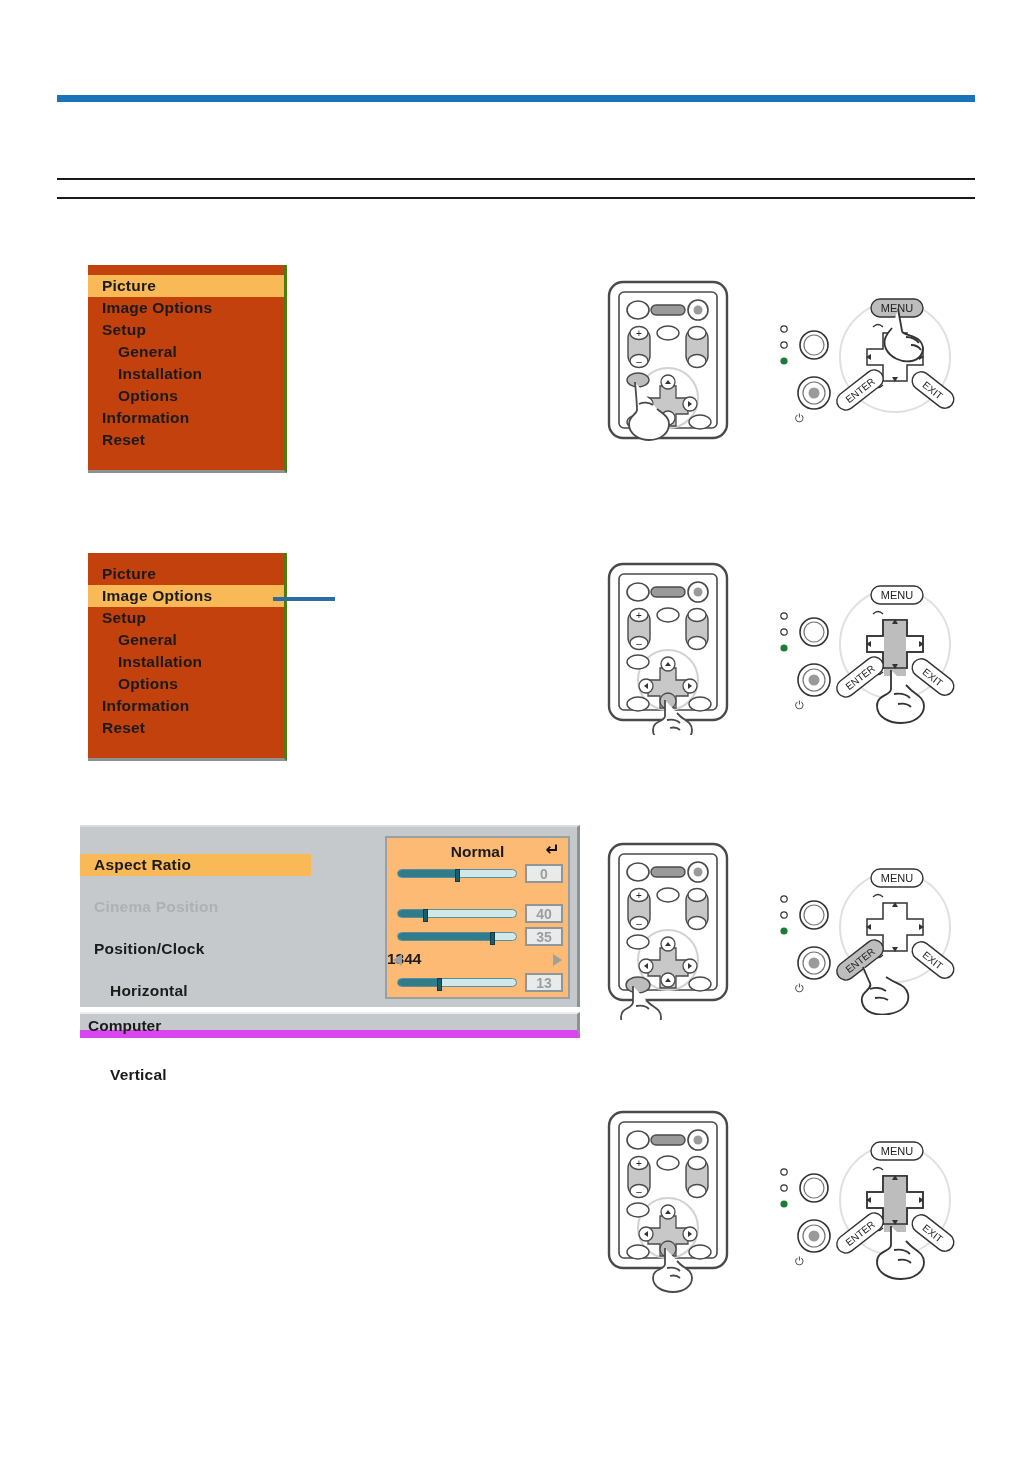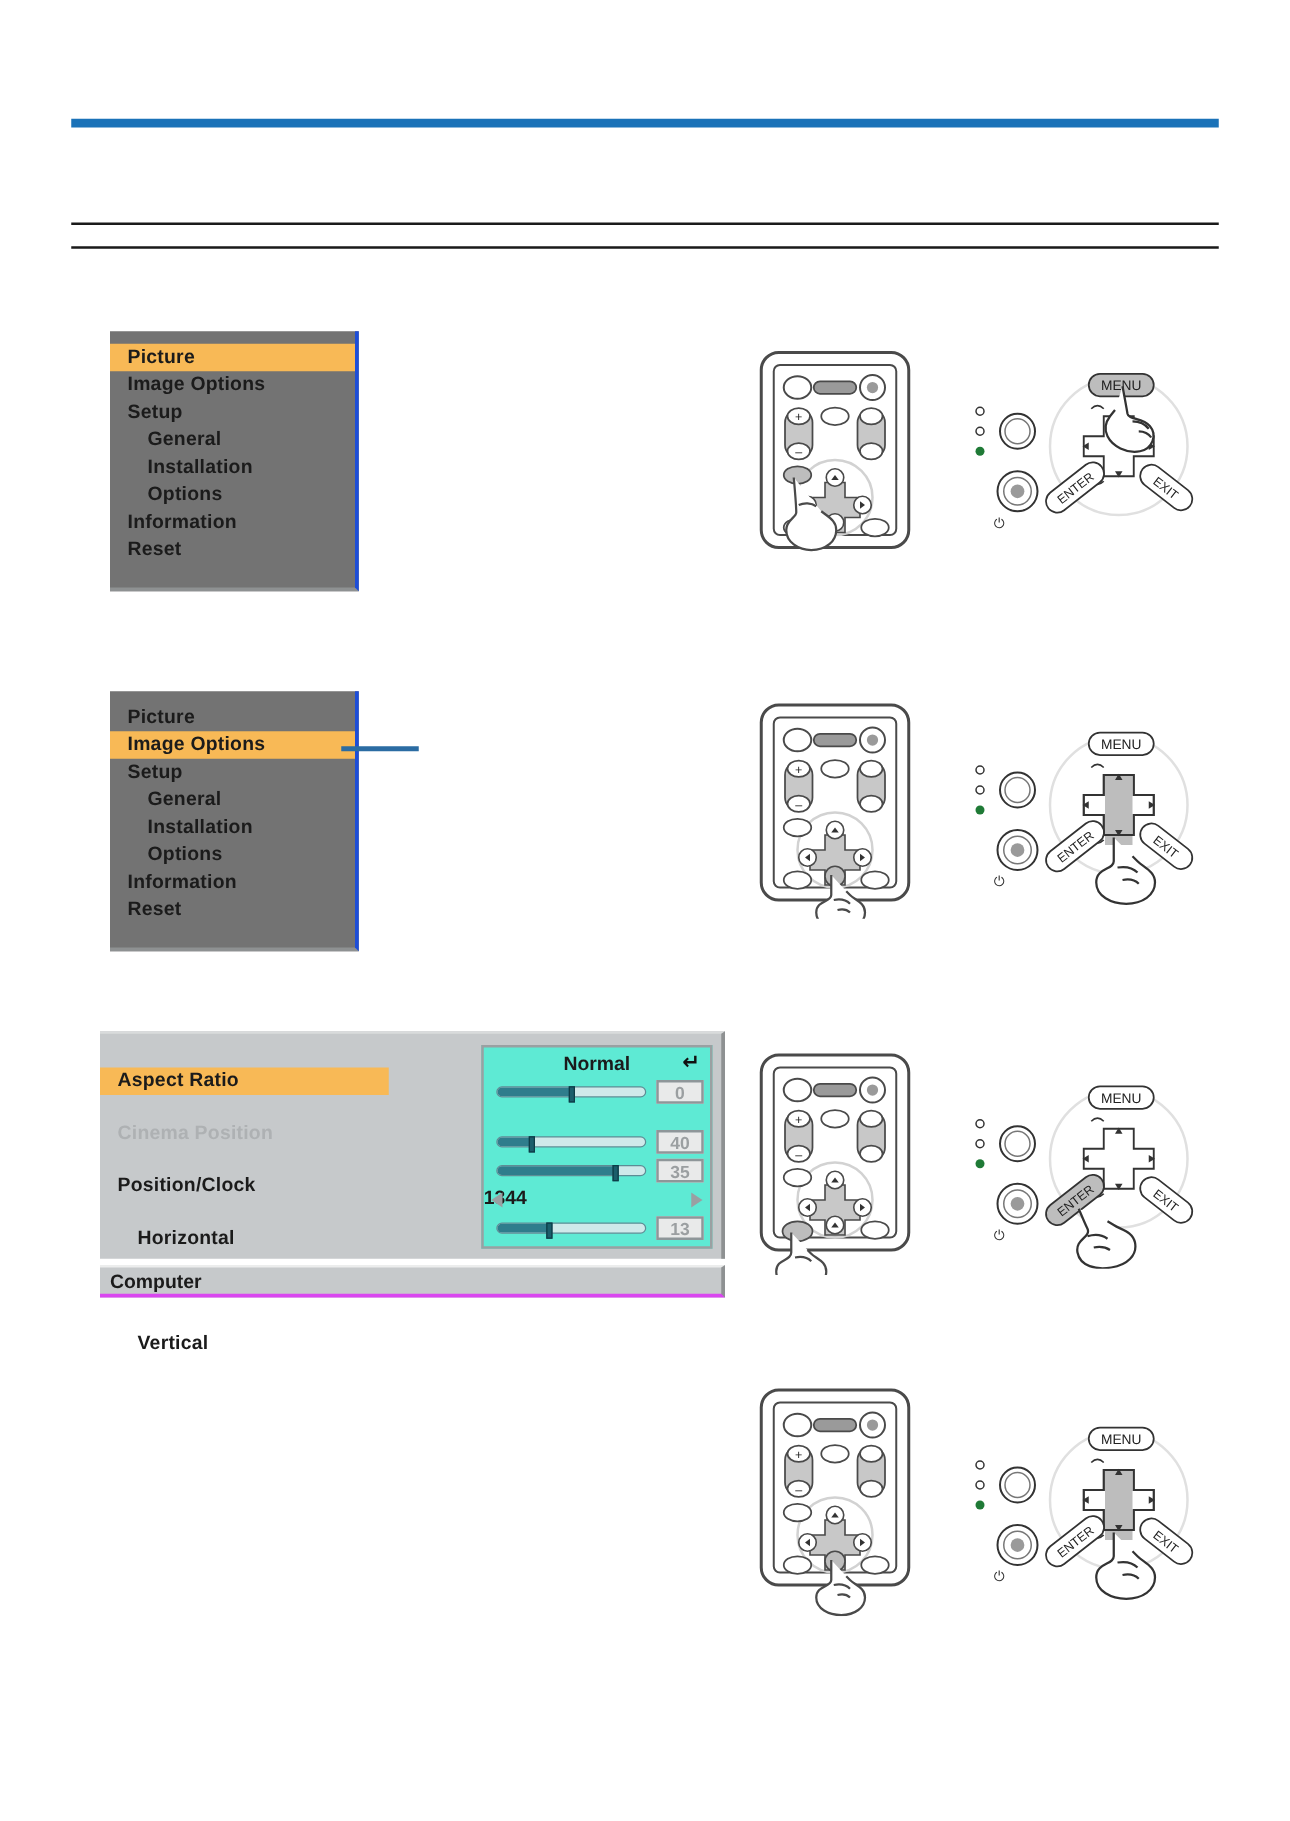--- a/index.html
+++ b/index.html
@@ -7,22 +7,22 @@
        font-family:"Liberation Sans","DejaVu Sans",sans-serif;
        -webkit-font-smoothing:none;}
 
   
   .blue-rule{position:absolute;left:57px;top:95px;width:918px;height:7px;background:#1a72b8;}
   .thin-rule{position:absolute;left:57px;width:918px;height:2px;background:#1a1a1a;}
   .thin-rule.r1{top:178px;}
   .thin-rule.r2{top:197px;}
 
   
-  .osd{position:absolute;background:#737373;
-       border-right:3px solid #1d4ed8;border-bottom:3px solid #8e9192;
+  .osd{position:absolute;background:#c2410c;
+       border-right:3px solid #4d7c0f;border-bottom:3px solid #8e9192;
        box-sizing:border-box;}
   .osd .pad{padding:10px 0 12px 0;}
   .osd-row{height:22px;line-height:22px;font-size:15.5px;font-weight:bold;
            color:#1b1b1b;letter-spacing:.2px;white-space:nowrap;
            padding-left:14px;}
   .osd-row.indent{padding-left:30px;}
   .osd-row.sel{background:#f8b956;}
   .osd-row.dim{color:#aeb1b3;}
 
   #menu1{left:88px;top:265px;width:199px;height:208px;}
@@ -30,21 +30,21 @@
 
   
   #menu3{left:80px;top:825px;width:500px;height:182px;
          background:#c6c9cb;border-right:3px solid #8e9192;
          border-top:2px solid #d9dbdc;position:absolute;box-sizing:border-box;}
   #menu3 .left{position:absolute;left:0;top:7px;width:300px;}
   #menu3 .left .osd-row{font-size:15.5px;height:22px;line-height:22px;margin-top:20px;}
   #menu3 .left .osd-row.sel{background:#f8b956;width:217px;}
 
   .valuepanel{position:absolute;left:305px;top:9px;width:185px;height:163px;
-              background:#5eead4;border:2px solid #9aa0a2;box-sizing:border-box;}
+              background:#fdba74;border:2px solid #9aa0a2;box-sizing:border-box;}
   .vp-title{position:absolute;left:0;right:0;top:5px;text-align:center;
             font-size:15.5px;font-weight:bold;color:#1b1b1b;}
   .ret-arrow{position:absolute;right:8px;top:3px;font-size:17px;
              font-weight:bold;color:#111;line-height:1;}
 
   .sliderrow{position:absolute;left:10px;width:166px;height:18px;}
   .track{position:absolute;left:0;top:5px;width:120px;height:9px;
          border-radius:5px;background:#cfe9ea;border:1px solid #5d8d95;
          box-sizing:border-box;}
   .fill{position:absolute;left:0;top:0;height:100%;border-radius:5px 0 0 5px;
@@ -59,21 +59,21 @@
   .clockrow{position:absolute;left:0;right:0;top:112px;height:20px;}
   .clockrow .num{font-size:15.5px;font-weight:bold;color:#1b1b1b;}
   .tri{position:absolute;top:4px;width:0;height:0;}
   .tri.l{left:6px;border-top:6px solid transparent;border-bottom:6px solid transparent;
          border-right:9px solid #9aa0a2;}
   .tri.r{right:6px;border-top:6px solid transparent;border-bottom:6px solid transparent;
          border-left:9px solid #9aa0a2;}
 
   #footerbar{position:absolute;left:80px;top:1012px;width:500px;height:26px;
              background:#c6c9cb;border-right:3px solid #8e9192;
-             border-bottom:3px solid #d946ef;border-top:2px solid #eceded;
+             border-bottom:8px solid #d946ef;border-top:2px solid #eceded;
              box-sizing:border-box;font-size:15.5px;font-weight:bold;
              color:#1b1b1b;line-height:24px;padding-left:8px;}
 
   
   .leader{position:absolute;height:4px;background:#2b6ca3;}
 
   
   .illus{position:absolute;}
   .illus svg{display:block;}
 </style>

